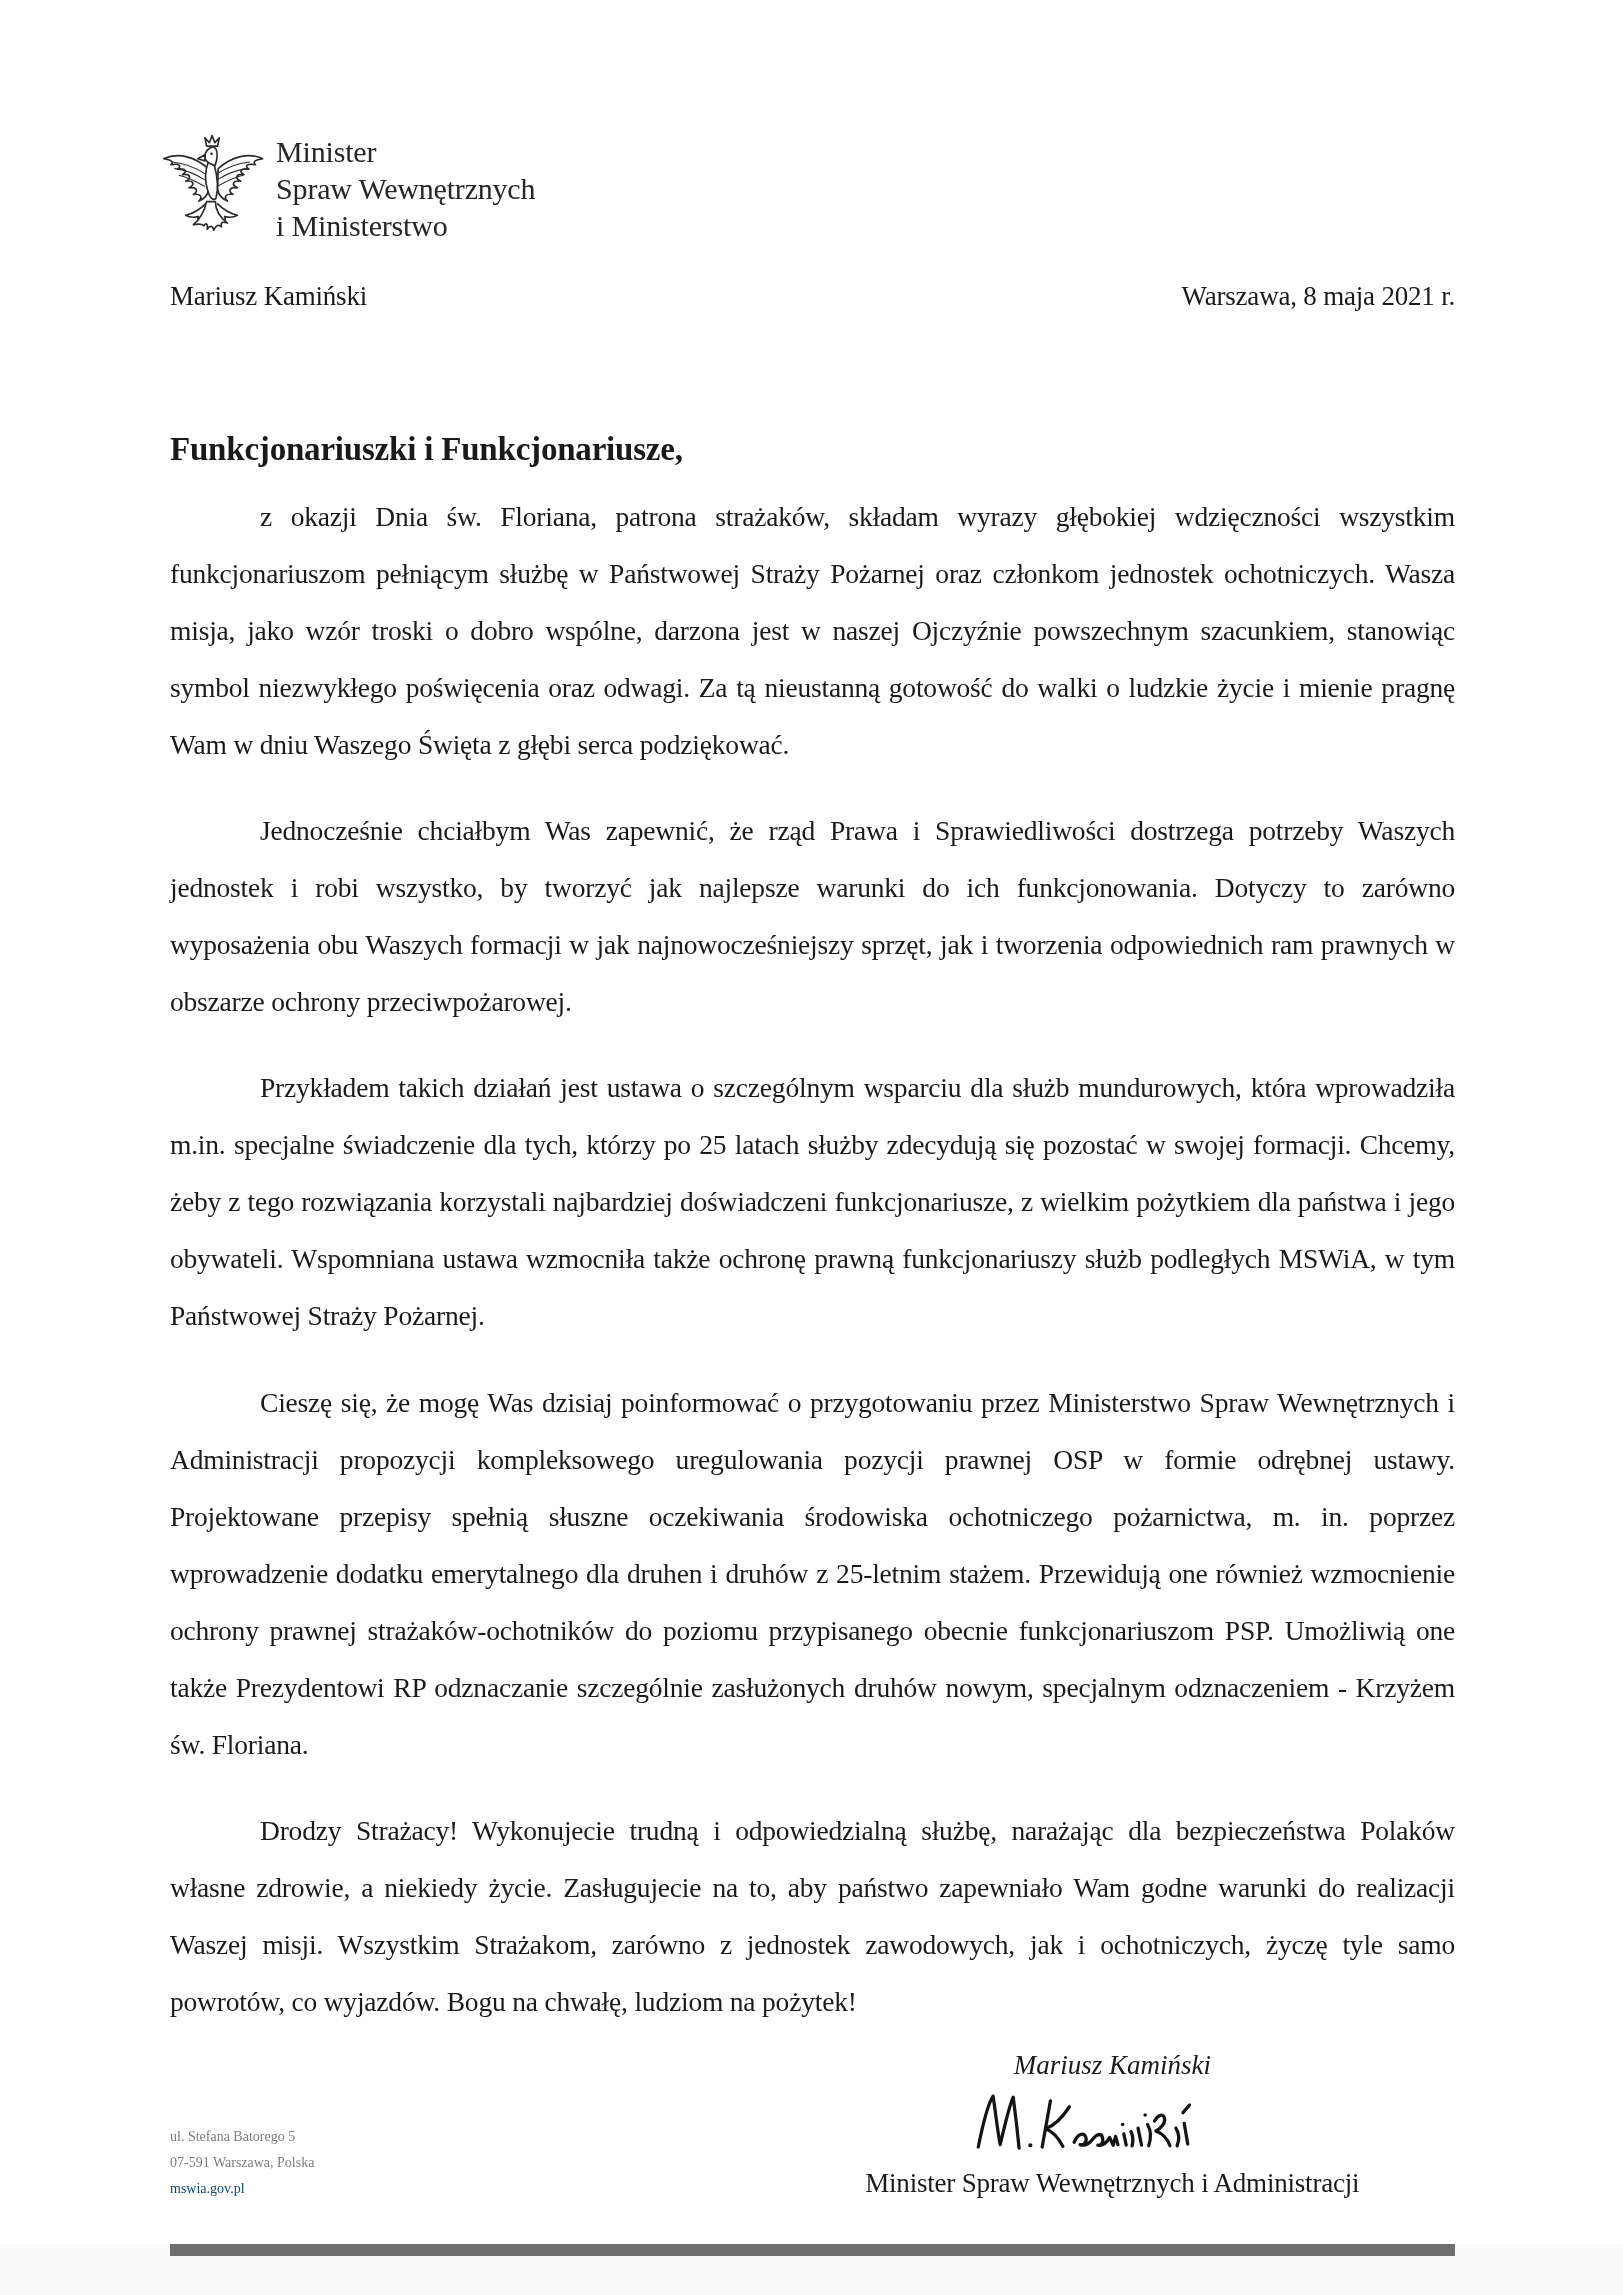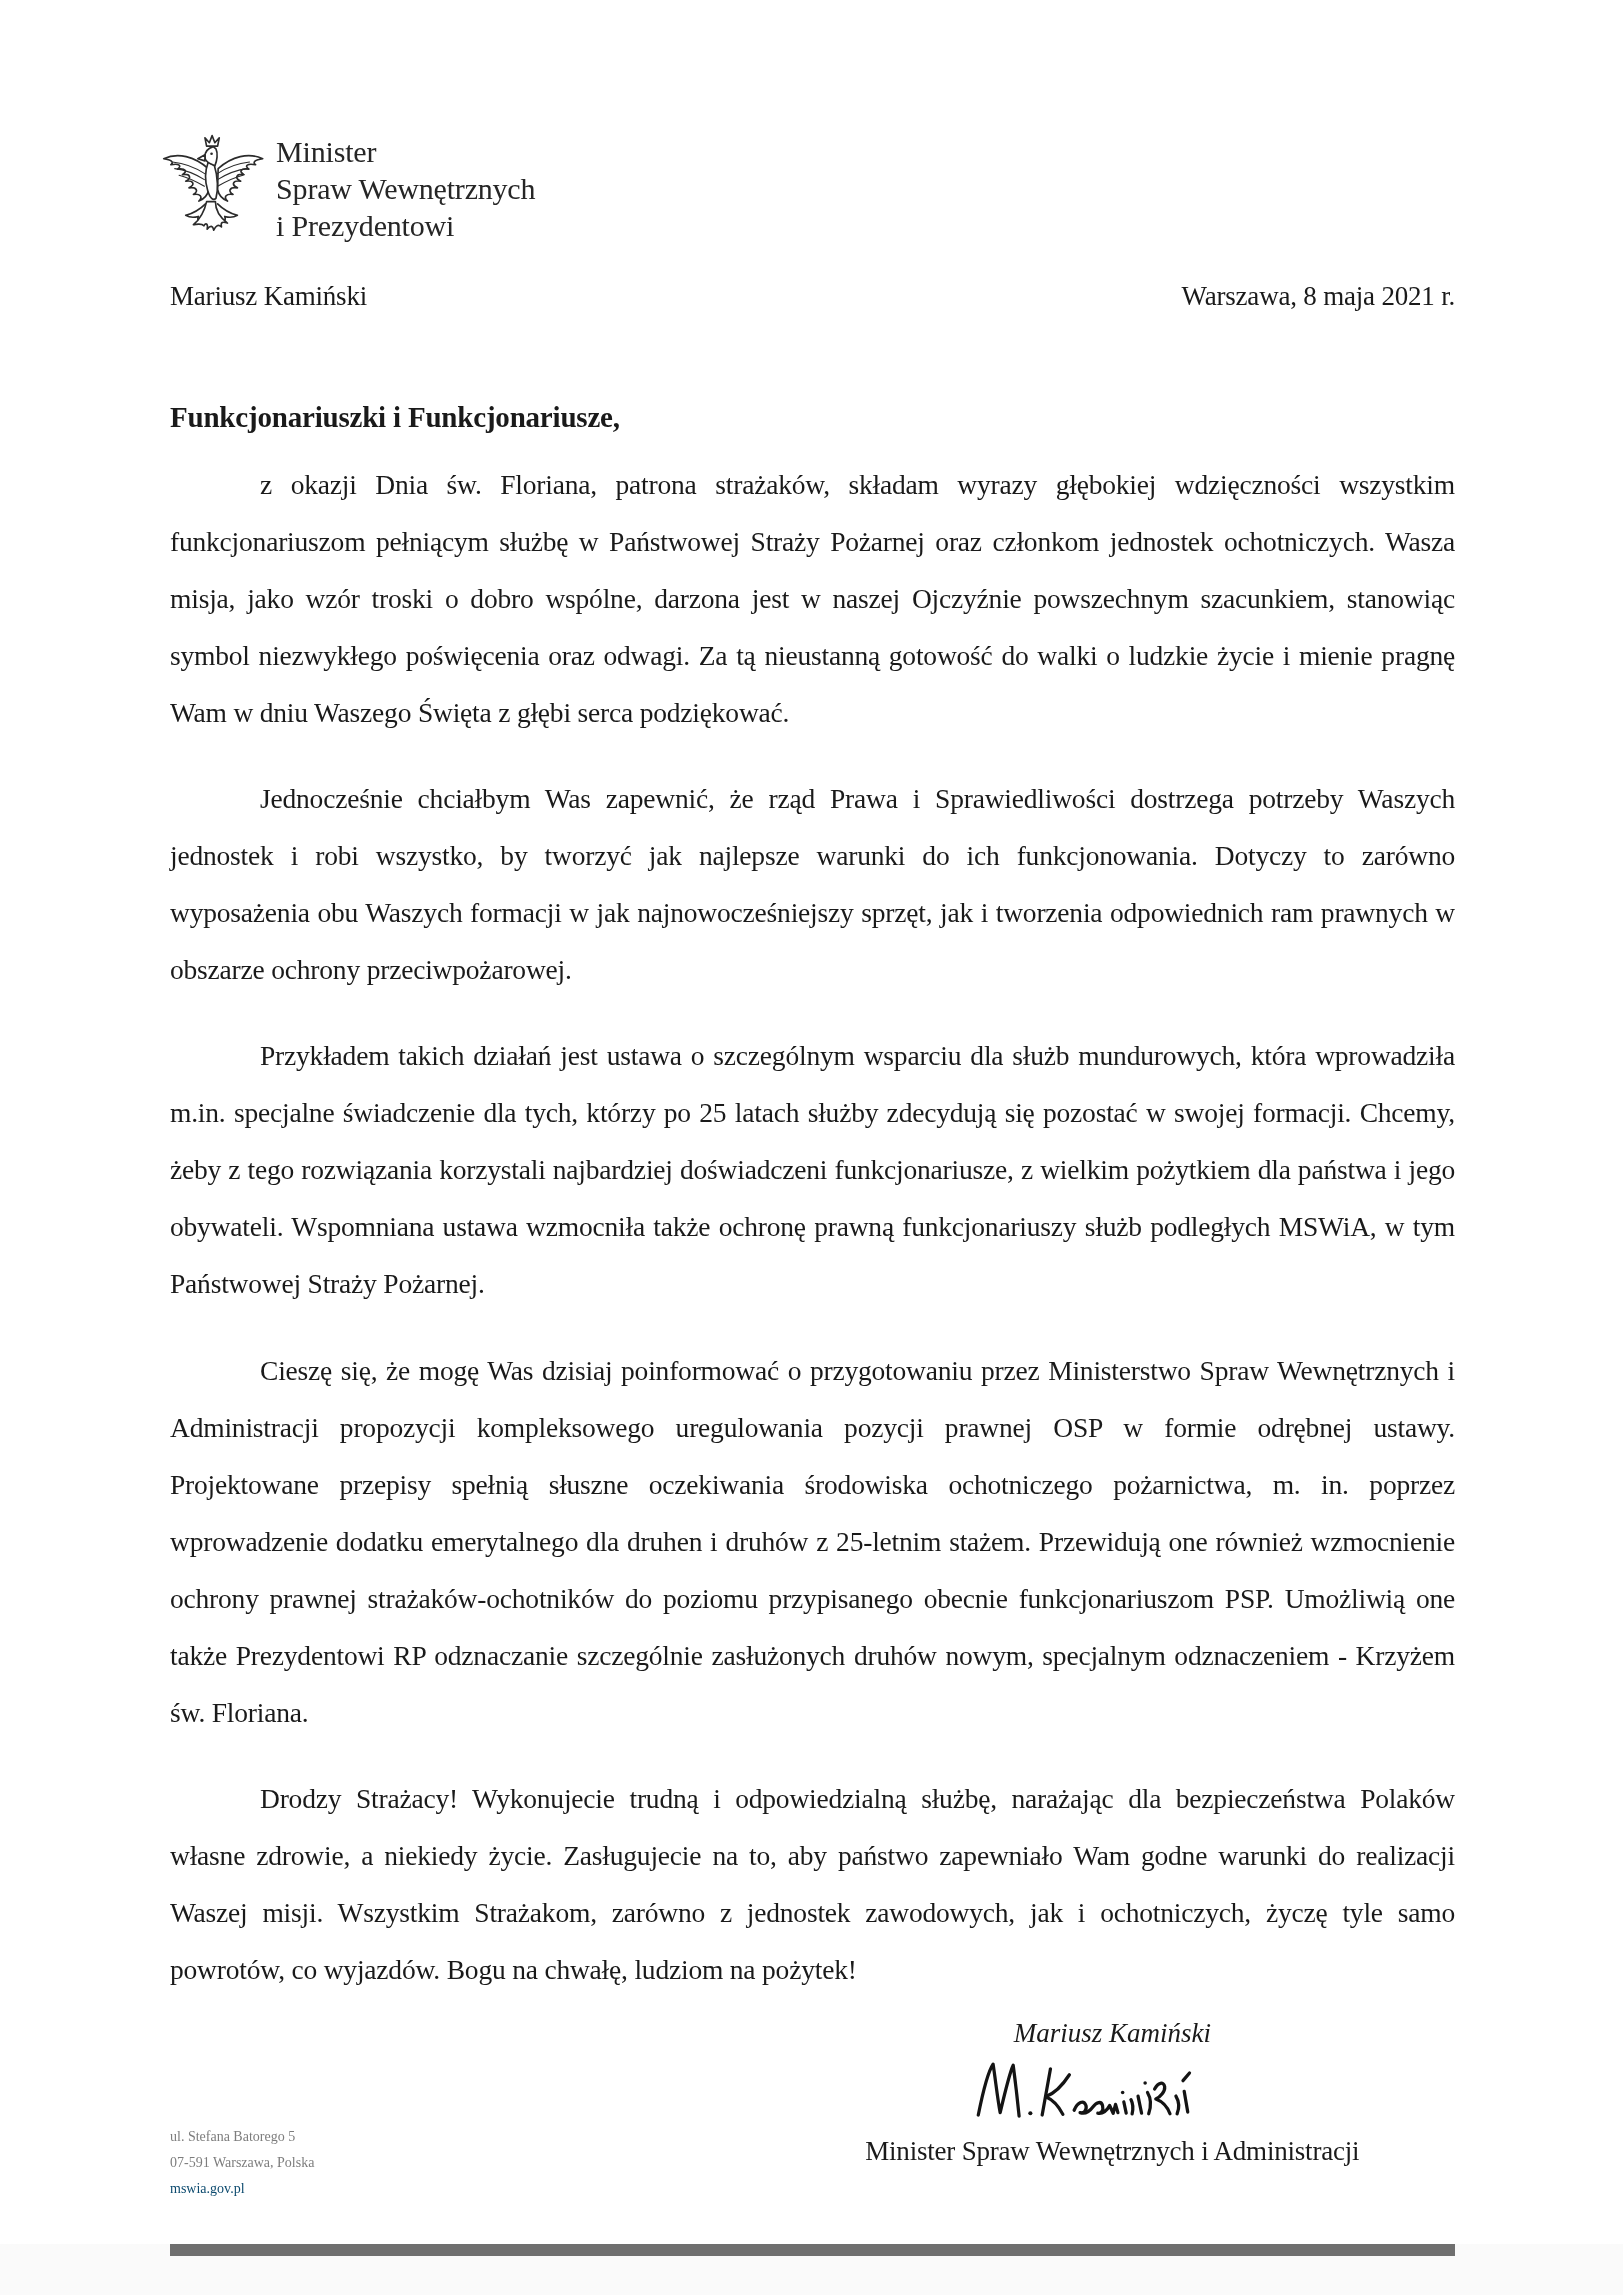--- a/index.html
+++ b/index.html
@@ -16,21 +16,21 @@
     left:170px;top:134px;
     width:1285px;
   }
   
   .letterhead{display:flex;align-items:flex-start;gap:10.5px;margin-left:-14.4px;}
   .emblem{width:110px;height:111px;flex:0 0 auto;}
   .ministry{font-size:30px;line-height:37px;font-weight:400;color:#262626;letter-spacing:-0.2px;margin-top:-1.3px;}
   
   .meta-row{display:flex;justify-content:space-between;align-items:baseline;margin-top:36px;font-size:27px;line-height:31px;letter-spacing:-0.2px;}
   
-  .salutation{margin-top:82px;font-size:29px;line-height:46px;font-weight:bold;letter-spacing:-0.2px;}
+  .salutation{margin-top:114px;font-size:33px;line-height:46px;font-weight:bold;letter-spacing:-0.2px;}
   .para{margin:29.4px 0 0 0;font-size:27.5px;line-height:57px;text-align:justify;text-indent:90px;letter-spacing:-0.2px;}
   .para.first{margin-top:15.7px;}
   
   .sig-block{width:654px;margin:19.6px 15.7px 0 auto;text-align:center;font-size:27px;line-height:31px;}
   .sig-name{font-style:italic;}
   .sig-img{display:block;width:296px;height:71px;margin:7.9px auto 0 auto;}
   .sig-title{margin-top:7.9px;letter-spacing:-0.2px;}
   
   .footer{position:absolute;left:170px;top:2124px;font-size:14px;line-height:26px;color:#7d7d7d;letter-spacing:0;}
   .footer .site{color:#0c4a6e;}
@@ -73,21 +73,21 @@
           <path d="M89 37 L76 44 L89 48 Z"></path>
 
           <circle cx="101" cy="35" r="2.4" fill="#2b2b2b" stroke="none"></circle>
 
           <path d="M92 21 L89 6 L97 15 L102 2 L107 15 L115 6 L112 21 Z"></path>
         </g>
       </svg>
       <div class="ministry">
         <div>Minister</div>
         <div>Spraw Wewnętrznych</div>
-        <div>i Prezydentowi</div>
+        <div>i Ministerstwo</div>
       </div>
     </div>
 
     <div class="meta-row">
       <span>Mariusz Kamiński</span>
       <span>Warszawa, 8 maja 2021 r.</span>
     </div>
 
     <div class="salutation">
       <div>Funkcjonariuszki i Funkcjonariusze,</div>

